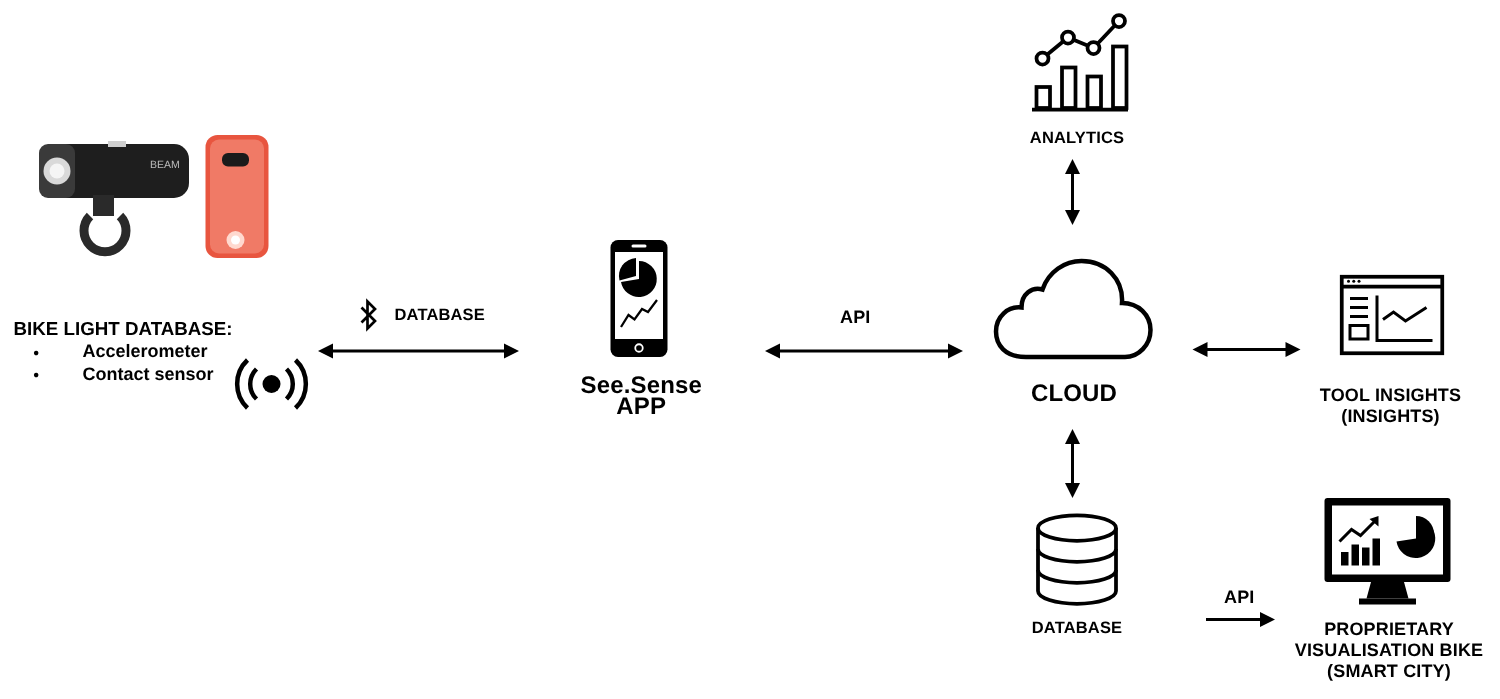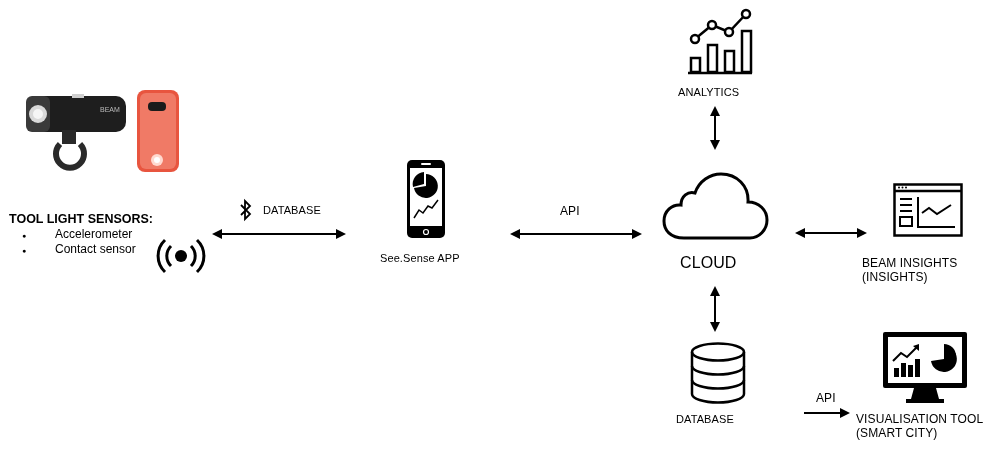--- a/index.html
+++ b/index.html
@@ -1,21 +1,21 @@
 <!DOCTYPE html>
 <html><head>
 <meta charset="utf-8">
 <style>
   html, body { margin:0; padding:0; background:#ffffff; }
   body { width:1000px; height:466px; position:relative; overflow:hidden;
          font-family:"Liberation Sans", sans-serif; color:#000; }
   .abs { position:absolute; }
-  .lbl { font-weight:normal; font-size:11px; text-align:left; letter-spacing:0.1px; line-height:14px; }
+  .lbl { font-weight:bold; font-size:11px; text-align:center; letter-spacing:0.1px; line-height:14px; }
   .title { font-weight:bold; font-size:12.5px; }
-  ul.sensors { list-style:none; margin:0; padding:0; }
+  ul.sensors { list-style:none; margin:0; padding:0;font-weight:bold; }
   ul.sensors li { font-size:12px; line-height:15px; position:relative; padding-left:55px; }
   ul.sensors li::before { content:"●"; position:absolute; left:22px; font-size:7px; top:1px; }
   svg { overflow:visible; }
 </style>
 </head>
 <body>
 
 <svg class="abs" style="left:20px;top:80px;" width="180" height="100">
   <g>
     <rect x="6" y="16" width="100" height="36" rx="10" fill="#1e1e1e"></rect>
@@ -29,21 +29,21 @@
   </g>
   <g>
     <rect x="117" y="10" width="42" height="82" rx="8" fill="#e8553f"></rect>
     <rect x="120" y="13" width="36" height="76" rx="6" fill="#f07a66"></rect>
     <rect x="128" y="22" width="18" height="9" rx="4" fill="#1b1b1b"></rect>
     <circle cx="137" cy="80" r="6" fill="#ffd9cf"></circle>
     <circle cx="137" cy="80" r="3" fill="#fff"></circle>
   </g>
 </svg>
 
-<div class="abs title" style="left:9px;top:212px;">TOOL LIGHT SENSORS:</div>
+<div class="abs title" style="left:9px;top:212px;">BIKE LIGHT DATABASE:</div>
 <ul class="abs sensors" style="left:0px;top:227px;">
   <li>Accelerometer</li>
   <li>Contact sensor</li>
 </ul>
 
 <svg class="abs" style="left:156px;top:236px;" width="50" height="40">
   <circle cx="25" cy="20" r="6" fill="#000"></circle>
   <path d="M15 10 a14 14 0 0 0 0 20" fill="none" stroke="#000" stroke-width="3"></path>
   <path d="M35 10 a14 14 0 0 1 0 20" fill="none" stroke="#000" stroke-width="3"></path>
   <path d="M9 4 a22 22 0 0 0 0 32" fill="none" stroke="#000" stroke-width="3"></path>
@@ -63,21 +63,21 @@
 
 <svg class="abs" style="left:405px;top:158px;" width="42" height="82">
   <rect x="2" y="2" width="38" height="78" rx="5" fill="#000"></rect>
   <rect x="5" y="10" width="32" height="58" fill="#fff"></rect>
   <rect x="16" y="5" width="10" height="2" rx="1" fill="#fff"></rect>
   <circle cx="21" cy="74" r="2.5" fill="none" stroke="#fff" stroke-width="1.2"></circle>
   <path d="M21 28 L21 16 A12 12 0 1 1 9 30 Z" fill="#000"></path>
   <path d="M19 26 L8 29 A12 12 0 0 1 19 14 Z" fill="#000"></path>
   <polyline points="9,60 14,52 18,55 23,48 27,50 33,42" fill="none" stroke="#000" stroke-width="1.5"></polyline>
 </svg>
-<div class="abs lbl" style="left:380px;top:251px;width:95px;font-size:11px;">See.Sense APP</div>
+<div class="abs lbl" style="left:380px;top:251px;width:95px;font-size:16px;">See.Sense APP</div>
 
 <div class="abs lbl" style="left:560px;top:204px;font-size:12px;">API</div>
 <svg class="abs" style="left:510px;top:228px;" width="132" height="12">
   <line x1="8" y1="6" x2="124" y2="6" stroke="#000" stroke-width="2"></line>
   <polygon points="0,6 10,1 10,11" fill="#000"></polygon>
   <polygon points="132,6 122,1 122,11" fill="#000"></polygon>
 </svg>
 
 <svg class="abs" style="left:686px;top:6px;" width="68" height="68">
   <line x1="2" y1="67" x2="66" y2="67" stroke="#000" stroke-width="2.5"></line>
@@ -117,21 +117,21 @@
     <circle cx="9.5" cy="4.5" r="1" fill="#000"></circle>
     <circle cx="13" cy="4.5" r="1" fill="#000"></circle>
   <line x1="7" y1="16" x2="19" y2="16" stroke="#000" stroke-width="2"></line>
   <line x1="7" y1="22" x2="19" y2="22" stroke="#000" stroke-width="2"></line>
   <line x1="7" y1="28" x2="19" y2="28" stroke="#000" stroke-width="2"></line>
   <rect x="7" y="34" width="12" height="9" fill="none" stroke="#000" stroke-width="2"></rect>
   <polyline points="25,14 25,44 62,44" fill="none" stroke="#000" stroke-width="2"></polyline>
   <polyline points="29,30 36,25 44,31 58,22" fill="none" stroke="#000" stroke-width="2"></polyline>
 </svg>
 <div class="abs lbl" style="left:862px;top:256px;width:130px;font-size:12px;">
-  <div>BEAM INSIGHTS</div>
+  <div>TOOL INSIGHTS</div>
   <div>(INSIGHTS)</div>
 </div>
 
 <svg class="abs" style="left:709px;top:286px;" width="12" height="46">
   <line x1="6" y1="8" x2="6" y2="38" stroke="#000" stroke-width="2"></line>
   <polygon points="6,0 1,10 11,10" fill="#000"></polygon>
   <polygon points="6,46 1,36 11,36" fill="#000"></polygon>
 </svg>
 
 <svg class="abs" style="left:690px;top:342px;" width="56" height="62">
@@ -156,15 +156,16 @@
   <rect x="12" y="37" width="5" height="9" fill="#000"></rect>
   <rect x="19" y="32" width="5" height="14" fill="#000"></rect>
   <rect x="26" y="34" width="5" height="12" fill="#000"></rect>
   <rect x="33" y="28" width="5" height="18" fill="#000"></rect>
   <polyline points="11,30 19,22 25,26 35,16" fill="none" stroke="#000" stroke-width="2"></polyline>
   <polygon points="37,13 37,20 31,15" fill="#000"></polygon>
   <path d="M62 28 L62 15 A13 13 0 1 1 49 30 Z" fill="#000"></path>
   <path d="M60 26 L60 14 A12 12 0 0 1 72 26 Z" fill="#000" transform="translate(2,-1)"></path>
 </svg>
 <div class="abs lbl" style="left:856px;top:412px;width:140px;font-size:12px;">
-  <div>VISUALISATION TOOL</div>
+  <div>PROPRIETARY</div>
+  <div>VISUALISATION BIKE</div>
   <div>(SMART CITY)</div>
 </div>
 
 </body></html>

